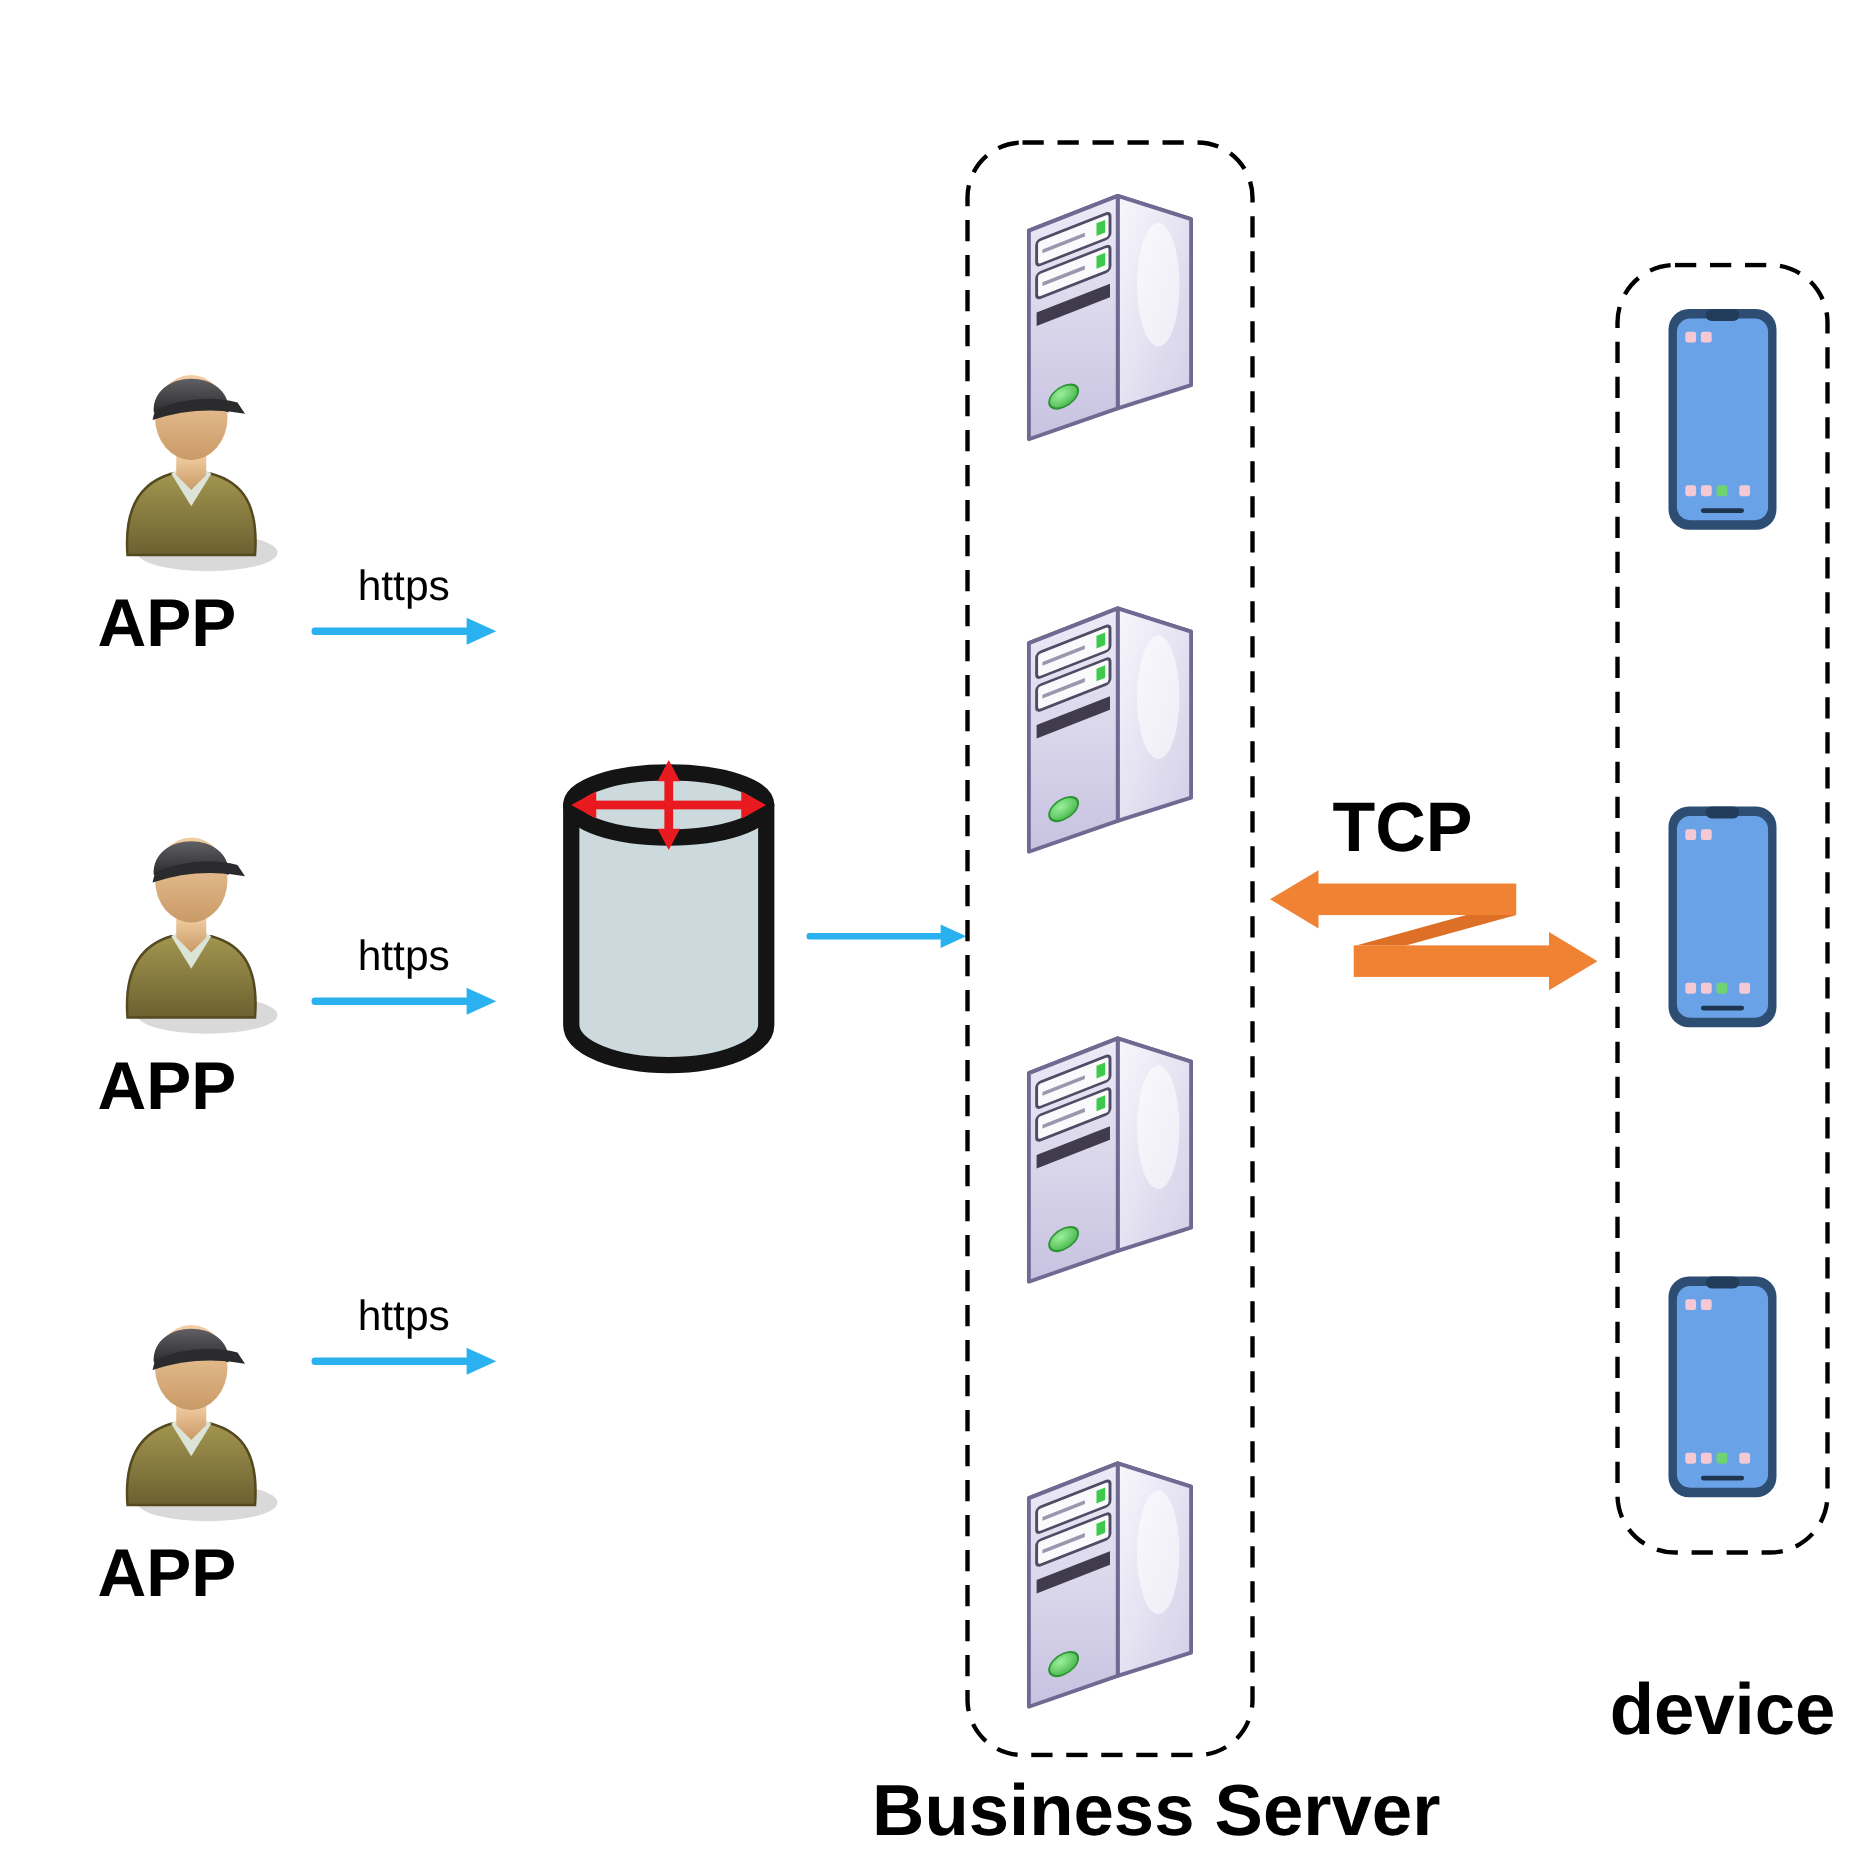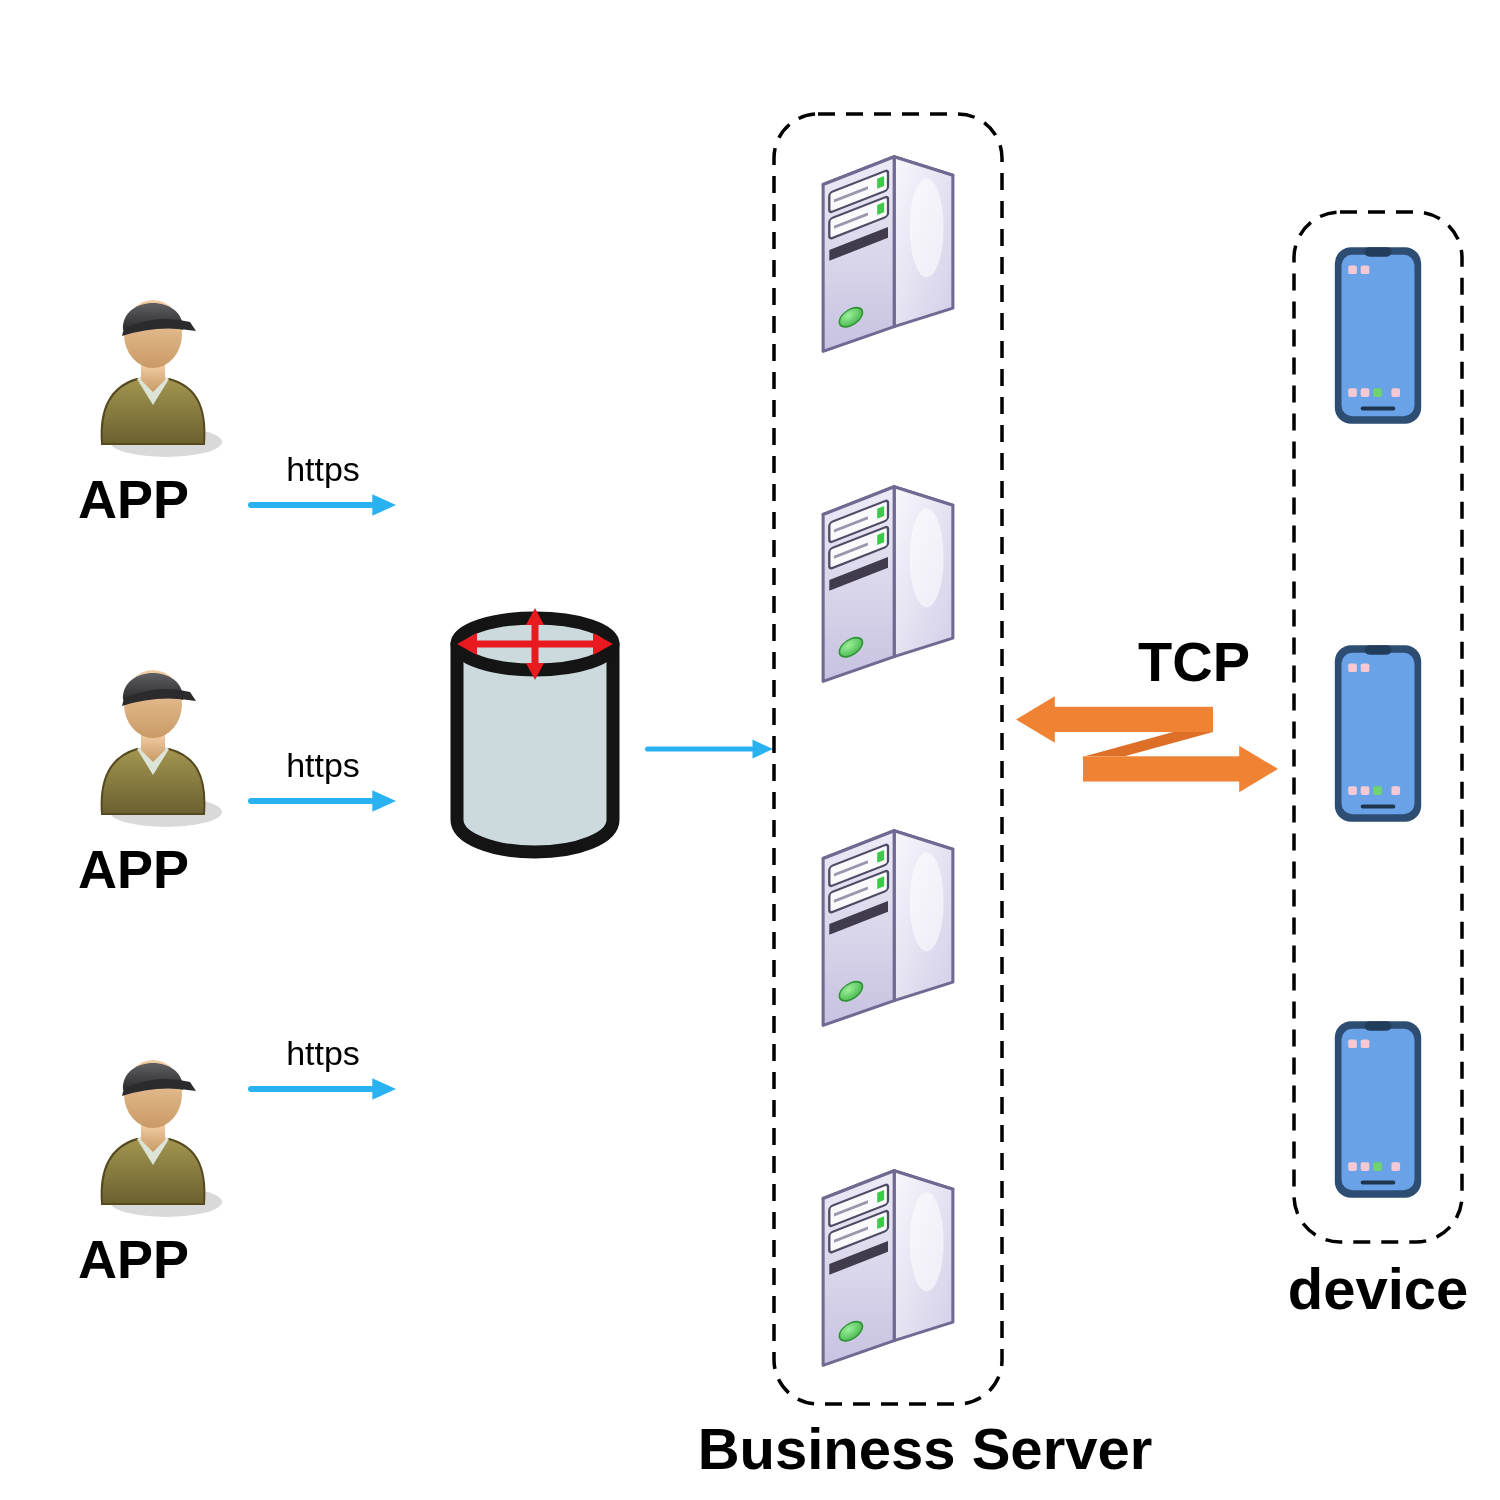--- a/index.html
+++ b/index.html
@@ -6,21 +6,21 @@
   html,body { background:#ffffff; }
   .stage {
     position:relative; width:1500px; height:1500px; background:#ffffff;
     font-family:"Liberation Sans","DejaVu Sans",sans-serif; color:#000; overflow:hidden;
   }
   .abs { position:absolute; }
   .label-xl   { font-size:58px; font-weight:600; text-align:center; line-height:1; }
   .label-app  { font-size:54px; font-weight:600; text-align:left; line-height:1; }
   .label-tcp  { font-size:56px; font-weight:600; text-align:center; line-height:1; }
   .label-proto{ font-size:34px; font-weight:400; text-align:center; line-height:1; }
-  .link-group { display:flex; flex-direction:column; }
+  .link-group { display:flex; flex-direction:column; align-items:center; }
   .link-group svg { margin-top:6px; }
   .hidden-defs { position:absolute; width:0; height:0; overflow:hidden; }
 </style>
 </head>
 <body>
 
 <svg class="hidden-defs" aria-hidden="true">
   <defs>
     <linearGradient id="gBody" x1="0" y1="0" x2="0" y2="1">
       <stop offset="0" stop-color="#a2954f"></stop>
@@ -181,34 +181,34 @@
       </svg>
     <svg class="abs" style="left:23px; top:694px;" width="186" height="224">
         <use href="#sym-server"></use>
       </svg>
     <svg class="abs" style="left:23px; top:1034px;" width="186" height="224">
         <use href="#sym-server"></use>
       </svg>
   </div>
   <div class="abs label-xl" style="left:655px; top:1420px; width:540px;">Business Server</div>
 
-  <div class="abs label-tcp" style="left:1124px; top:634px; width:140px;">TCP</div>
+  <div class="abs label-tcp" style="left:1052px; top:634px; width:140px;">TCP</div>
   <svg class="abs" style="left:1016px; top:694px;" width="262" height="112">
       <use href="#sym-tcp"></use>
     </svg>
 
   <div class="abs" style="left:1292px; top:210px; width:172px; height:1034px;">
     <svg class="abs" style="left:0; top:0;" width="172" height="1034">
       <rect x="2" y="2" width="168" height="1030" rx="46" fill="none" stroke="#000000" stroke-width="3.5" stroke-dasharray="17 11"></rect>
     </svg>
     <svg class="abs" style="left:38px; top:34px;" width="96" height="183">
         <use href="#sym-phone"></use>
       </svg>
     <svg class="abs" style="left:38px; top:432px;" width="96" height="183">
         <use href="#sym-phone"></use>
       </svg>
     <svg class="abs" style="left:38px; top:808px;" width="96" height="183">
         <use href="#sym-phone"></use>
       </svg>
   </div>
-  <div class="abs label-xl" style="left:1278px; top:1260px; width:200px;">device</div>
+  <div class="abs label-xl" style="left:1278px; top:1339px; width:200px;">device</div>
 
 </div>
 
 </body></html>

